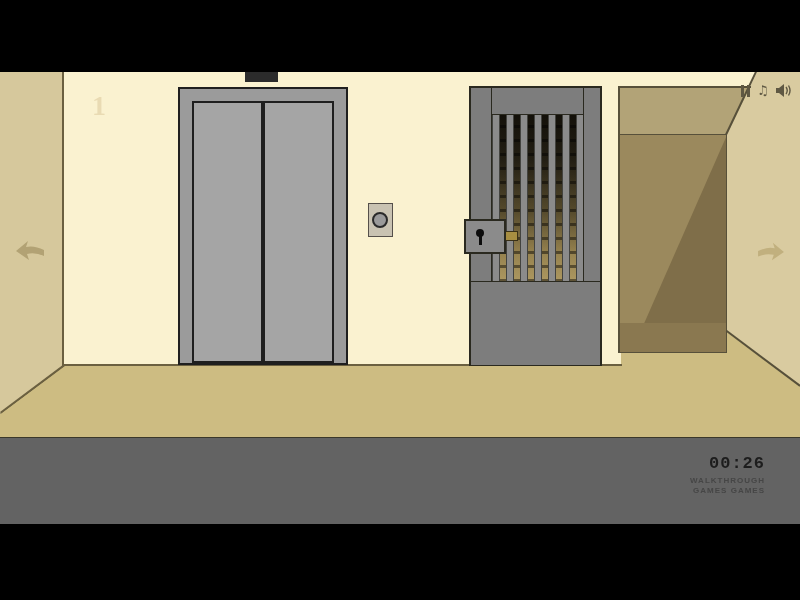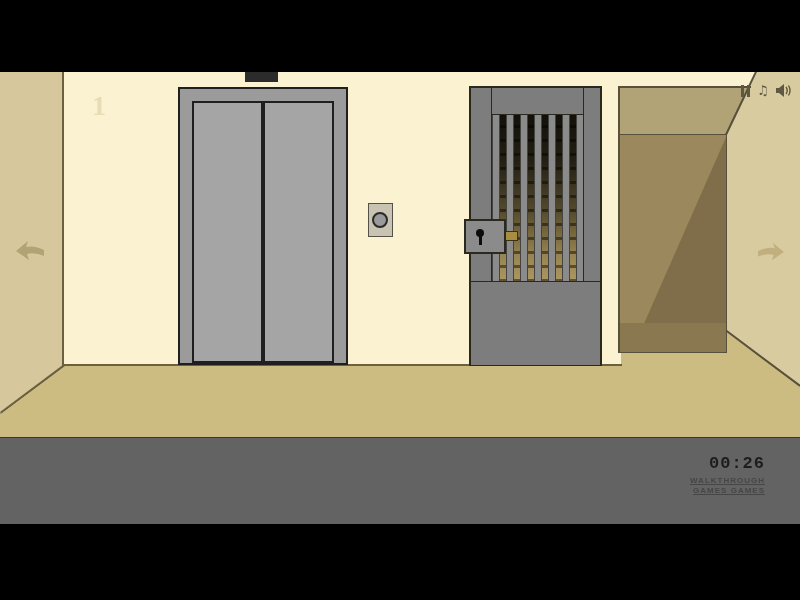--- a/index.html
+++ b/index.html
@@ -96,21 +96,21 @@
   #hud-icons{left:741px;top:83px;width:56px;height:15px;display:flex;align-items:center;gap:7px;}
   .hud-icon{cursor:pointer;display:block;}
   #music-note{color:var(--icon);font-size:13px;line-height:13px;font-family:"DejaVu Sans",sans-serif;}
 
   
   #hud-bar{left:0;top:437px;width:800px;height:87px;background:var(--hudbar);
            border-top:1px solid #3a382a;box-sizing:border-box;}
   #hud-right{position:absolute;right:35px;top:14px;display:flex;flex-direction:column;align-items:flex-end;}
   #timer{font-size:17px;font-weight:bold;letter-spacing:1px;color:var(--timercol);line-height:24px;font-family:Liberation Mono, monospace;}
   .hud-link{font-size:8px;font-weight:bold;letter-spacing:1px;color:var(--linkcol);
-            line-height:10px;cursor:pointer;text-decoration:underline;}
+            line-height:10px;cursor:pointer;}
 </style>
 </head>
 <body>
 
 <div id="stage">
 
   <div class="abs" id="front-wall"></div>
   <div class="abs" id="left-wall"></div>
   <div class="abs" id="floor"></div>
   <div class="abs" id="right-wall"></div>

